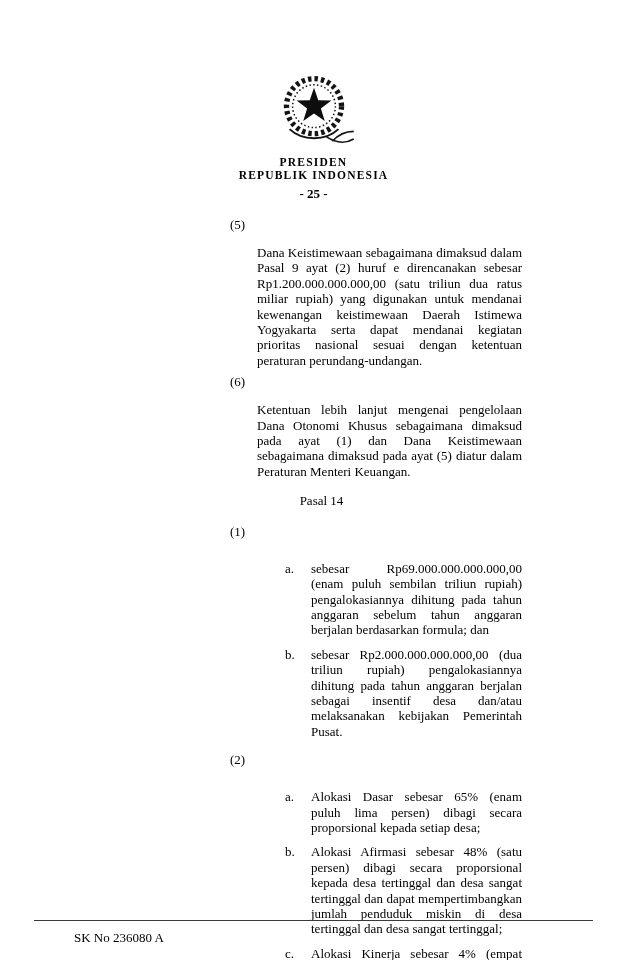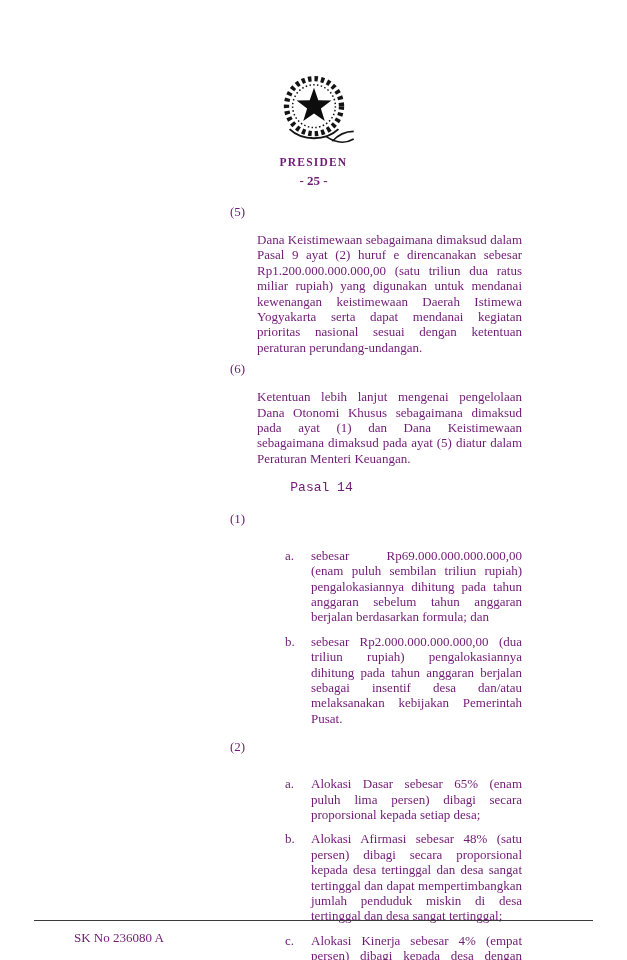--- a/index.html
+++ b/index.html
@@ -3,21 +3,21 @@
 <meta charset="utf-8">
 <style>
   * { margin: 0; padding: 0; box-sizing: border-box; }
   html, body { background: #ffffff; }
   .page {
     position: relative;
     width: 559px;
     height: 960px;
     margin: 0 auto;
     background: #ffffff;
-    color: #701a75;
+    color: #000000;
     font-family: "Liberation Serif", "DejaVu Serif", serif;
     overflow: hidden;
   }
   .doc-header { padding-top: 68px; text-align: center; }
   .emblem { display: inline-block; line-height: 0; }
   .org-line1, .org-line2 {
     font-weight: bold;
     font-size: 11.5px;
     letter-spacing: 1.2px;
     line-height: 13px;
@@ -40,21 +40,20 @@
     display: flex;
     margin: 9px 0 0 28px;
     text-align: justify;
   }
   .sub-num { flex: 0 0 26px; }
   .sub-text { flex: 1; }
   .article-heading {
     text-align: center;
     font-size: 13px;
     margin: 14px 0 15px 16px;
-    font-family: Liberation Mono, monospace;
   }
   .clause-group { margin-bottom: 13px; }
   .catchword {
     margin: 22px 71px 0 196px;
     text-align: right;
     font-size: 13px;
   }
   .doc-footer {
     position: absolute;
     left: 0;
@@ -75,20 +74,21 @@
       <svg viewBox="0 0 120 110" width="92" height="84" aria-hidden="true">
         <circle cx="60" cy="50" r="36" fill="none" stroke="#141414" stroke-width="7" stroke-dasharray="4.5 4"></circle>
         <circle cx="60" cy="50" r="28" fill="none" stroke="#141414" stroke-width="2" stroke-dasharray="2 3"></circle>
         <polygon fill="#0d0d0d" points="60,26 65.6,42.3 82.8,42.6 69,52.9 74.1,69.4 60,59.5 45.9,69.4 51,52.9 37.2,42.6 54.4,42.3"></polygon>
         <path d="M28,80 C45,96 75,96 92,80" fill="none" stroke="#141414" stroke-width="2.5"></path>
         <path d="M76,90 C88,98 100,100 112,93" fill="none" stroke="#141414" stroke-width="2"></path>
         <path d="M84,96 C92,87 101,83 112,83" fill="none" stroke="#141414" stroke-width="2"></path>
       </svg>
     </span>
     <div class="org-line1">PRESIDEN</div>
+    <div class="org-line2">REPUBLIK INDONESIA</div>
     <div class="page-number">- 25 -</div>
   </header>
 
   <main class="doc-body">
 
     <div class="clause">
       <span class="clause-num">(5)</span>
       <span class="clause-text">Dana Keistimewaan sebagaimana dimaksud dalam Pasal 9 ayat (2) huruf e direncanakan sebesar Rp1.200.000.000.000,00 (satu triliun dua ratus miliar rupiah) yang digunakan untuk mendanai kewenangan keistimewaan Daerah Istimewa Yogyakarta serta dapat mendanai kegiatan prioritas nasional sesuai dengan ketentuan peraturan perundang-undangan.</span>
     </div>
 

